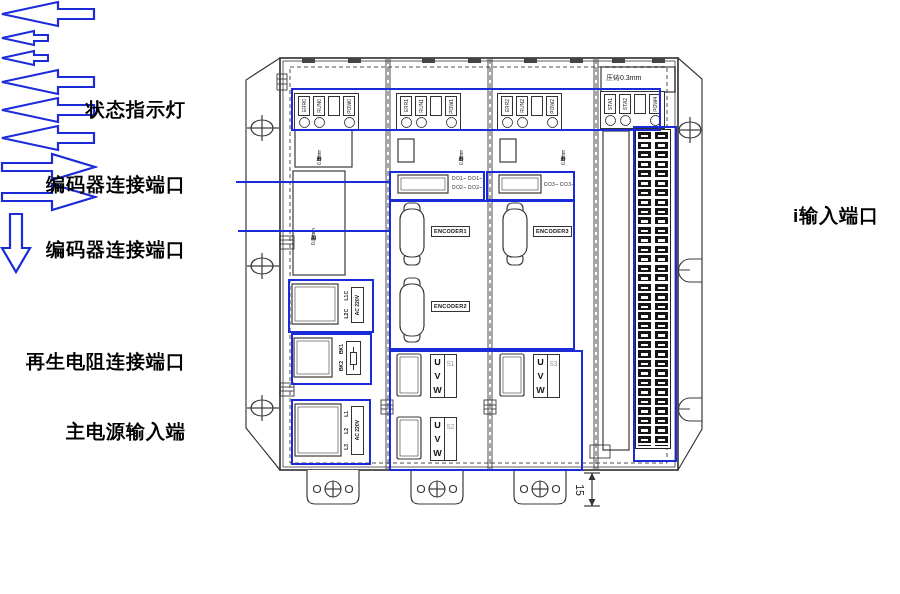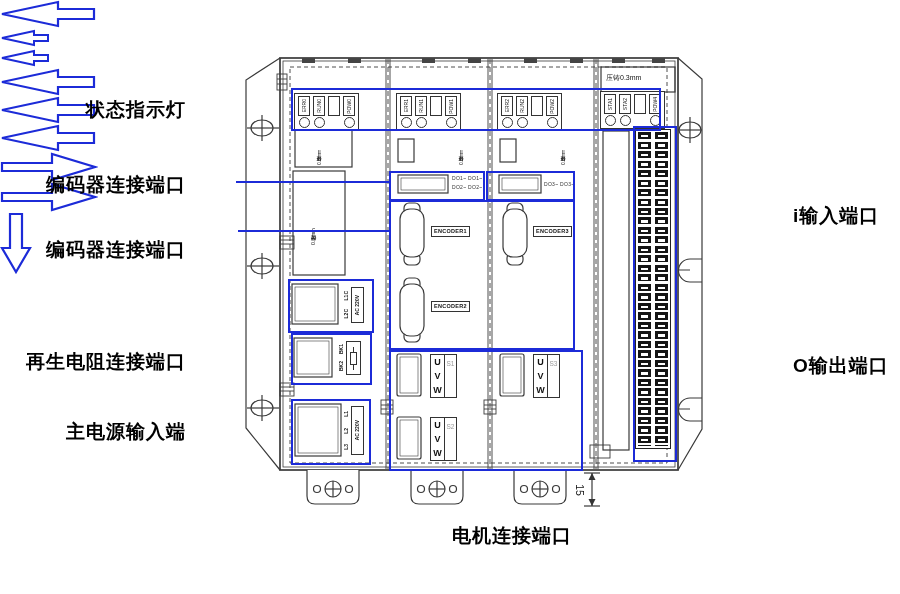--- a/index.html
+++ b/index.html
@@ -401,18 +401,16 @@
   <svg class="arrow" style="left:486px;top:452px" width="32" height="62">
     <polygon points="10,2 22,2 22,36 30,36 16,60 2,36 10,36" fill="#fff" stroke="#1c2bd8" stroke-width="2.2"></polygon>
     </svg>
 
   <span class="lbl llbl" style="top:97px">状态指示灯</span>
   <span class="lbl llbl" style="top:172px">编码器连接端口</span>
   <span class="lbl llbl" style="top:237px">编码器连接端口</span>
   <span class="lbl llbl" style="top:419px">主电源输入端</span>
   <span class="lbl llbl" style="top:349px">再生电阻连接端口</span>
   <span class="lbl" style="left:793px;top:203px">i输入端口</span>
-  <span class="lbl" style="left:793px;top:353px">O输出端口</span>
-  <span class="lbl" style="left:452px;top:523px">电机连接端口</span>
 
   <span class="dim" style="left:570px;top:484px">15</span>
 
 </div>
 
 </body></html>

